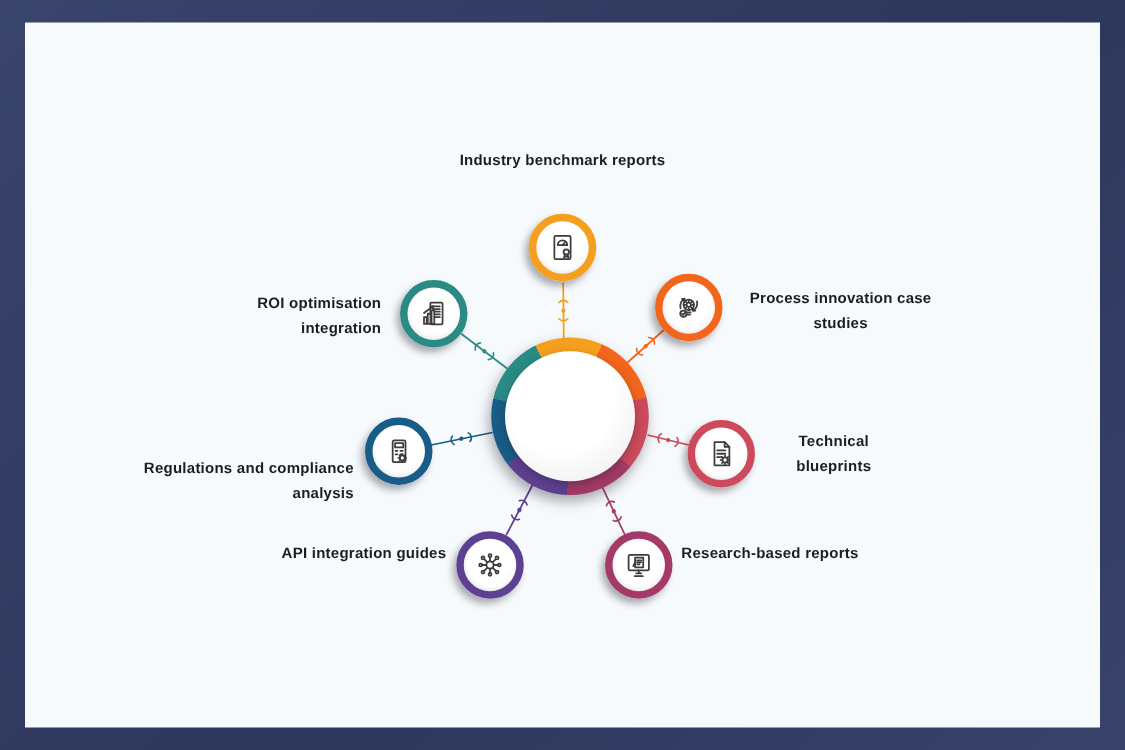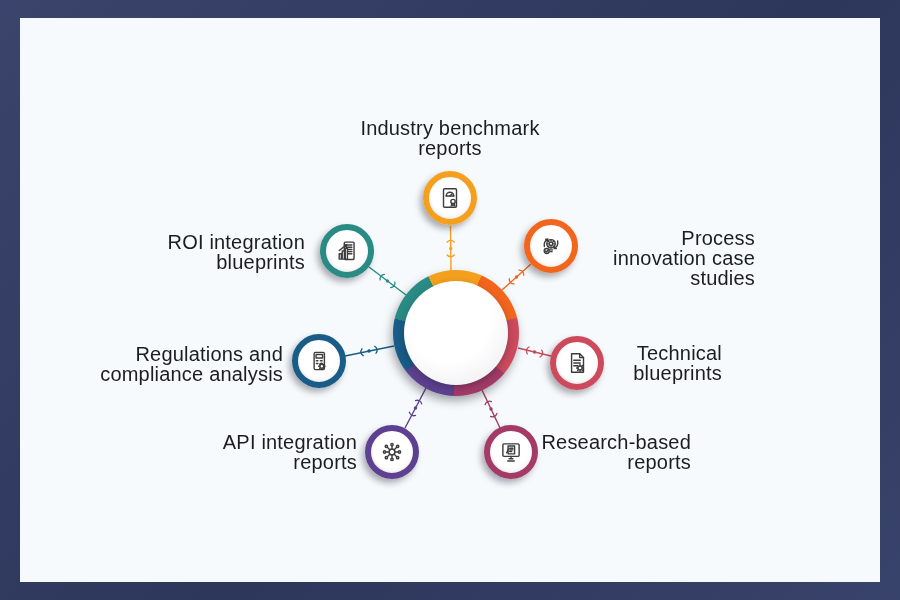--- a/index.html
+++ b/index.html
@@ -13,24 +13,24 @@
   .hub-ring{position:absolute;left:393px;top:270px;width:126px;height:126px;border-radius:50%;
     filter:drop-shadow(-2px 5px 5px rgba(25,25,45,.38));}
   .hub-inner{position:absolute;left:11px;top:11px;width:104px;height:104px;border-radius:50%;
     background:radial-gradient(circle at 42% 36%, #ffffff 48%, #f3f3f5 76%, #e3e3e8 100%);
     box-shadow:0 3px 7px rgba(30,30,50,.35);}
   .node{position:absolute;width:54px;height:54px;border-radius:50%;
     border:6px solid currentColor;background:radial-gradient(circle at 42% 36%, #ffffff 55%, #f1f1f4 100%);
     box-sizing:border-box;display:flex;align-items:center;justify-content:center;
     box-shadow:-3px 4px 6px rgba(25,25,45,.35), inset 1px -1px 3px rgba(0,0,0,.08);}
   .node .icon{display:flex;color:#3d3d3d;}
-  .label{position:absolute;font-size:20px;font-weight:400;letter-spacing:.2px;
+  .label{position:absolute;font-size:12px;font-weight:700;letter-spacing:.2px;
     line-height:20px;color:var(--text,#1d1d1f);}
   .t-center{text-align:center;}
-  .t-left{text-align:right;}
+  .t-left{text-align:center;}
   .t-right{text-align:right;}
   .spoke{stroke:currentColor;stroke-width:1.4;fill:none;}
   .deco path{stroke:currentColor;stroke-width:1.3;fill:none;stroke-linecap:round;}
   .deco circle{fill:currentColor;}
   .nodeicon{stroke:#3d3d3d;stroke-width:1.3;fill:none;stroke-linecap:round;stroke-linejoin:round;}
 </style>
 </head>
 <body style="--navy: #323d66; --panel: #f7fafc; --text: #1d1d1f;">
 
 <div class="frame">
@@ -178,15 +178,15 @@
       <rect x="10.4" y="9.5" width="2" height="10" fill="#fff"></rect>
       <path d="M4.8 11.5 l6.8-5.2 m0 0 l-2 .2 m2-.2 l-.3 2"></path>
     </svg>
     </span>
 </div>
 
 <div class="label t-center" style="left:360px;top:118px;width:180px">Industry benchmark reports</div>
 <div class="label t-left" style="left:590px;top:228px;width:165px">Process innovation case studies</div>
 <div class="label t-left" style="left:612px;top:343px;width:110px">Technical blueprints</div>
 <div class="label t-left" style="left:541px;top:432px;width:150px">Research-based reports</div>
-<div class="label t-right" style="left:217px;top:432px;width:140px">API integration reports</div>
-<div class="label t-right" style="left:98px;top:344px;width:185px">Regulations and compliance analysis</div>
-<div class="label t-right" style="left:145px;top:232px;width:160px">ROI integration blueprints</div>
+<div class="label t-right" style="left:217px;top:432px;width:140px">API integration guides</div>
+<div class="label t-right" style="left:98px;top:364px;width:185px">Regulations and compliance analysis</div>
+<div class="label t-right" style="left:145px;top:232px;width:160px">ROI optimisation integration</div>
 
 </body></html>

